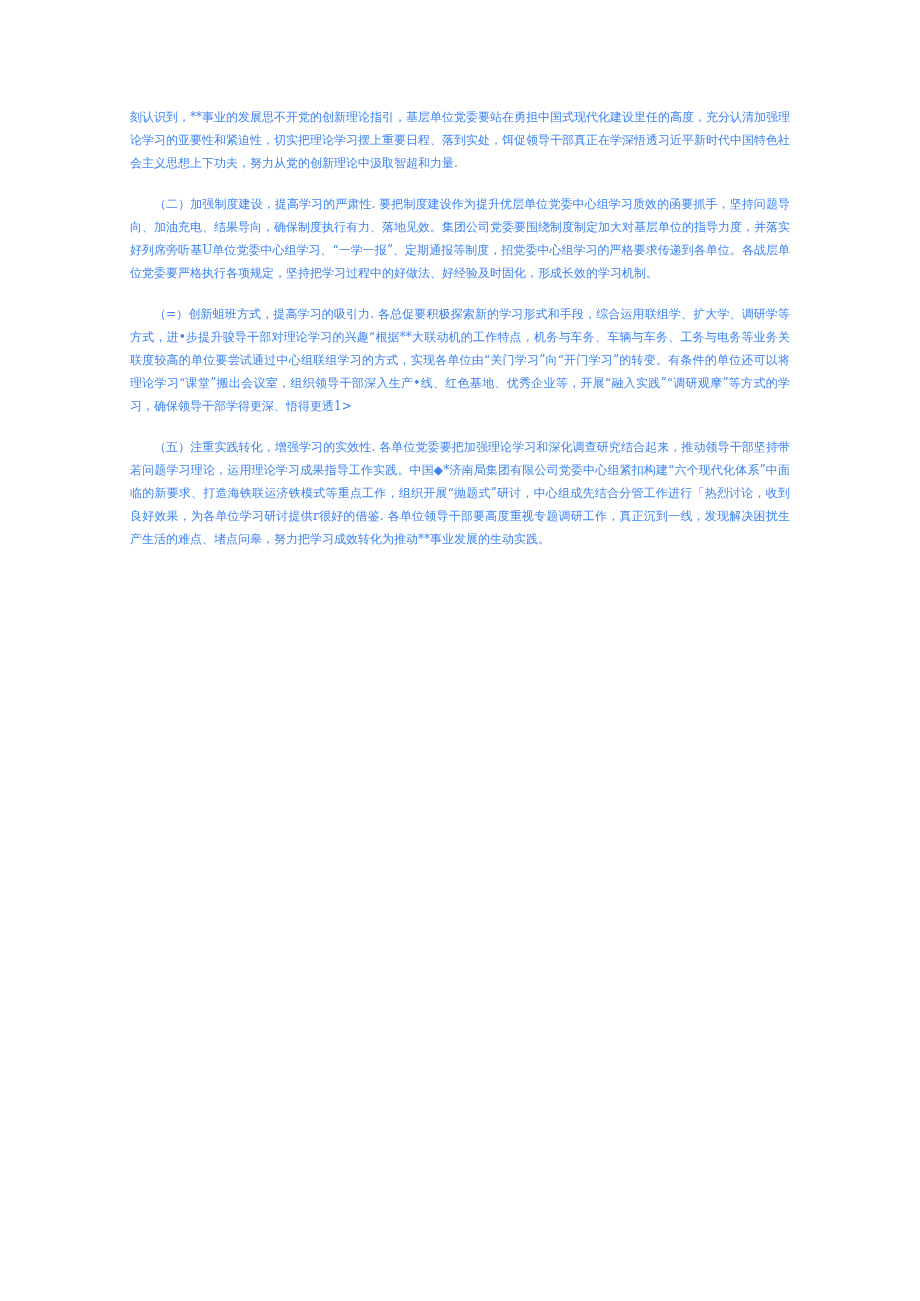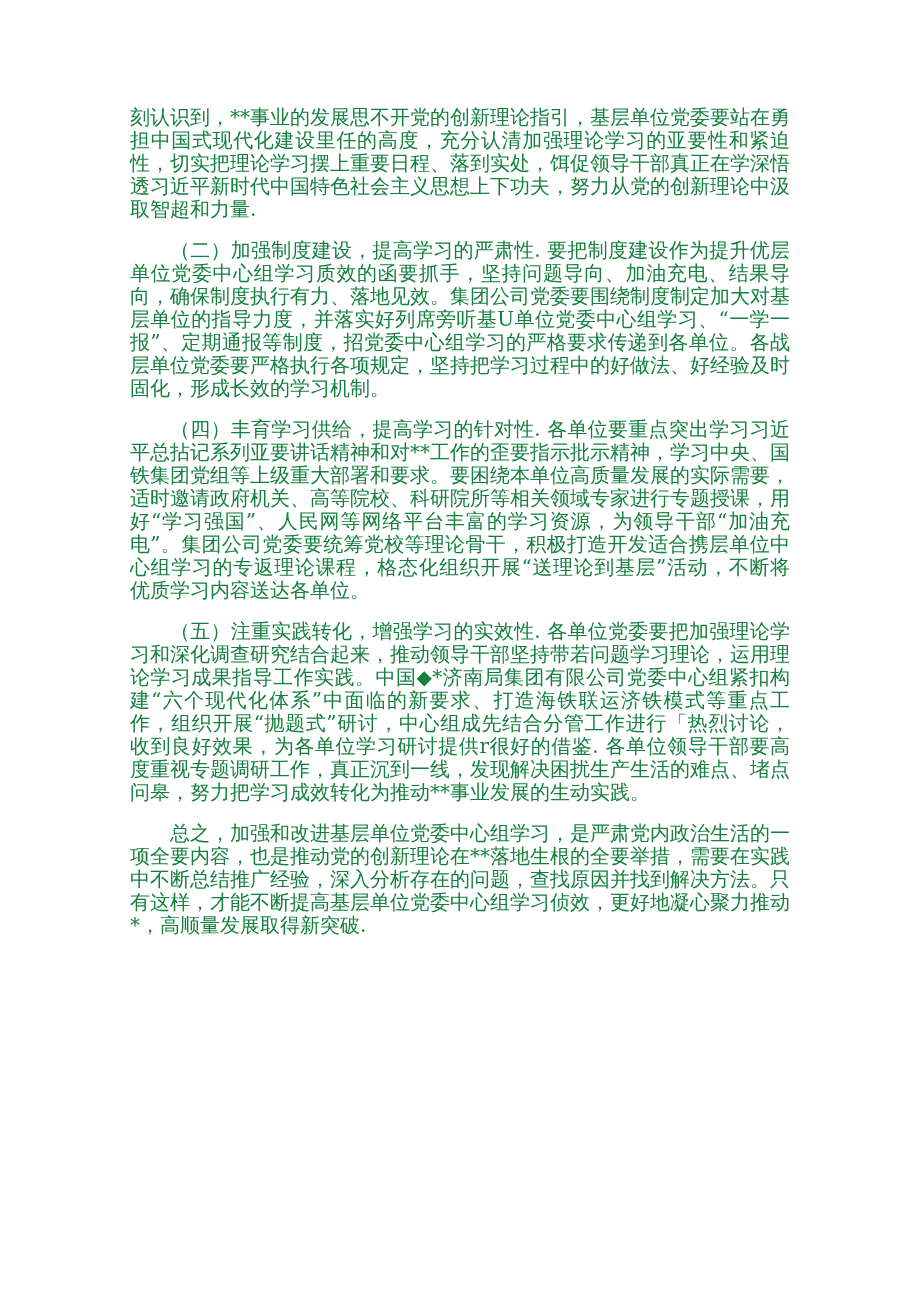--- a/index.html
+++ b/index.html
@@ -18,39 +18,38 @@
     width: 920px;
     height: 1301px;
     background: #ffffff;
     padding: 106px 130px 40px 130px;
   }
   .doc {
     width: 660px;
   }
   .doc p {
     margin: 0 0 18px 0;
-    font-size: 20px;
+    font-size: 12px;
     line-height: 23px;
-    color: #15803d;
+    color: #3b82f6;
     text-align: justify;
     text-justify: inter-ideograph;
     text-indent: 2em;
     word-break: break-all;
   }
   .doc p.no-indent {
     text-indent: 0;
   }
   .doc p:last-child {
     margin-bottom: 0;
   }
 </style>
 </head>
 <body>
 
 <div class="page">
   <div class="doc">
     <p class="no-indent">刻认识到，**事业的发展思不开党的创新理论指引，基层单位党委要站在勇担中国式现代化建设里任的高度，充分认清加强理论学习的亚要性和紧迫性，切实把理论学习摆上重要日程、落到实处，饵促领导干部真正在学深悟透习近平新时代中国特色社会主义思想上下功夫，努力从党的创新理论中汲取智超和力量.</p>
     <p>（二）加强制度建设，提高学习的严肃性. 要把制度建设作为提升优层单位党委中心组学习质效的函要抓手，坚持问题导向、加油充电、结果导向，确保制度执行有力、落地见效。集团公司党委要围绕制度制定加大对基层单位的指导力度，并落实好列席旁听基U单位党委中心组学习、“一学一报”、定期通报等制度，招党委中心组学习的严格要求传递到各单位。各战层单位党委要严格执行各项规定，坚持把学习过程中的好做法、好经验及时固化，形成长效的学习机制。</p>
-    <p>（四）丰育学习供给，提高学习的针对性. 各单位要重点突出学习习近平总拈记系列亚要讲话精神和对**工作的歪要指示批示精神，学习中央、国铁集团党组等上级重大部署和要求。要困绕本单位高质量发展的实际需要，适时邀请政府机关、高等院校、科研院所等相关领域专家进行专题授课，用好“学习强国”、人民网等网络平台丰富的学习资源，为领导干部“加油充电”。集团公司党委要统筹党校等理论骨干，积极打造开发适合携层单位中心组学习的专返理论课程，格态化组织开展“送理论到基层”活动，不断将优质学习内容送达各单位。</p>
+    <p>（=）创新蛆班方式，提高学习的吸引力. 各总促要积极探索新的学习形式和手段，综合运用联组学、扩大学、调研学等方式，进•步提升骏导干部对理论学习的兴趣“根据**大联动机的工作特点，机务与车务、车辆与车务、工务与电务等业务关联度较高的单位要尝试通过中心组联组学习的方式，实现各单位由“关门学习”向“开门学习”的转变。有条件的单位还可以将理论学习“课堂”搬出会议室，组织领导干部深入生产•线、红色基地、优秀企业等，开展“融入实践”“调研观摩”等方式的学习，确保领导干部学得更深、悟得更透1&gt;</p>
     <p>（五）注重实践转化，增强学习的实效性. 各单位党委要把加强理论学习和深化调查研究结合起来，推动领导干部坚持带若问题学习理论，运用理论学习成果指导工作实践。中国◆*济南局集团有限公司党委中心组紧扣构建“六个现代化体系”中面临的新要求、打造海铁联运济铁模式等重点工作，组织开展“抛题式”研讨，中心组成先结合分管工作进行「热烈讨论，收到良好效果，为各单位学习研讨提供r很好的借鉴. 各单位领导干部要高度重视专题调研工作，真正沉到一线，发现解决困扰生产生活的难点、堵点问皋，努力把学习成效转化为推动**事业发展的生动实践。</p>
-    <p>总之，加强和改进基层单位党委中心组学习，是严肃党内政治生活的一项全要内容，也是推动党的创新理论在**落地生根的全要举措，需要在实践中不断总结推广经验，深入分析存在的问题，查找原因并找到解决方法。只有这样，才能不断提高基层单位党委中心组学习侦效，更好地凝心聚力推动*，高顺量发展取得新突破.</p>
   </div>
 </div>
 
 </body></html>

